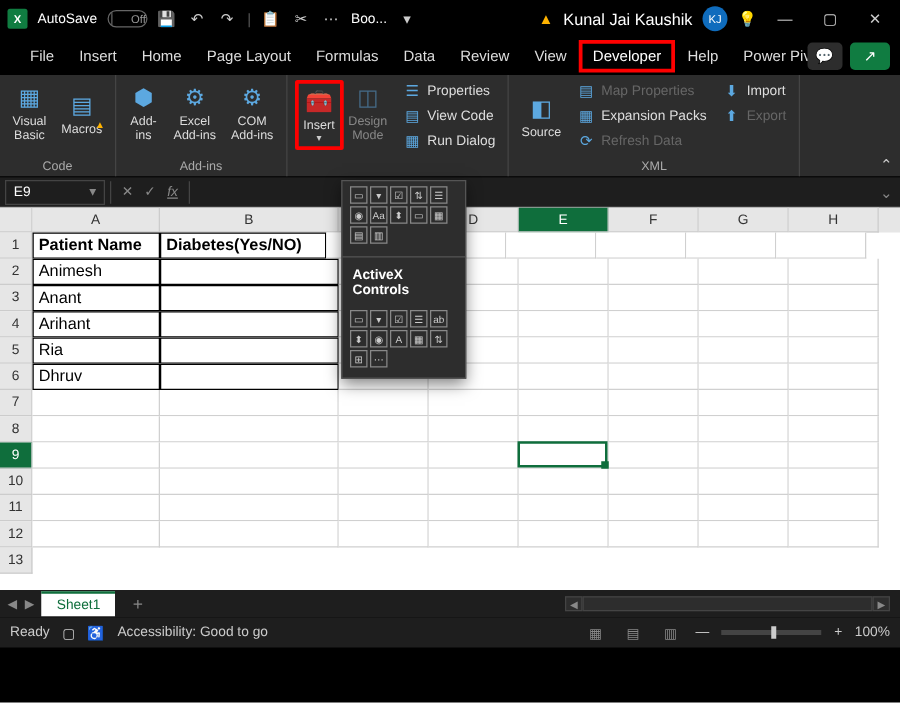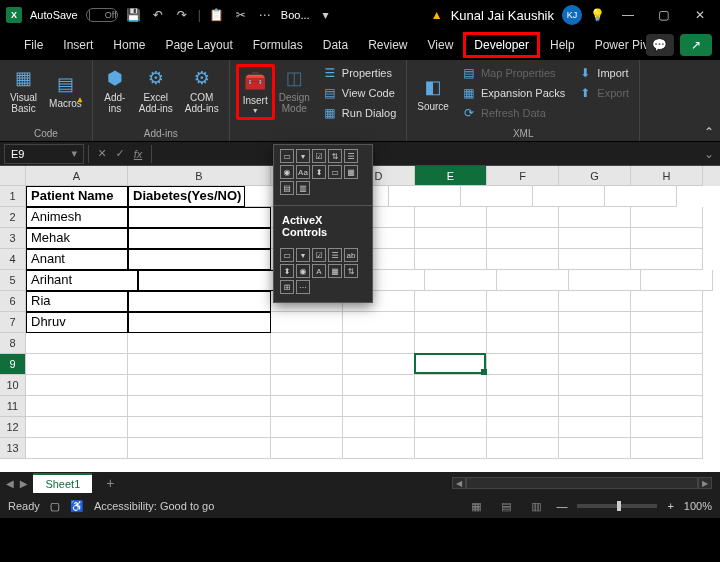--- a/index.html
+++ b/index.html
@@ -281,60 +281,50 @@
         <div class="rowh">8</div>
         <div class="rowh sel">9</div>
         <div class="rowh">10</div>
         <div class="rowh">11</div>
         <div class="rowh">12</div>
         <div class="rowh">13</div>
       </div>
     <div class="cells" id="cells">
         <div class="cellrow">
           <div class="cell header-b" style="width: 102px;">Patient Name</div>
-          <div class="cell header-b" style="width: 117px;">Diabetes(Yes/NO)</div>
+          <div class="cell header-b" style="width: 133px;">Diabetes(Yes/NO)</div>
           <div class="cell" style="width: 72px;"></div>
           <div class="cell" style="width: 72px;"></div>
           <div class="cell" style="width: 72px;"></div>
           <div class="cell" style="width: 72px;"></div>
           <div class="cell" style="width: 72px;"></div>
           <div class="cell" style="width: 72px;"></div>
         </div>
         <div class="cellrow">
           <div class="cell border-b" style="width: 102px;">Animesh</div>
           <div class="cell border-b" style="width: 143px;"></div>
           <div class="cell" style="width: 72px;"></div>
           <div class="cell" style="width: 72px;"></div>
           <div class="cell" style="width: 72px;"></div>
           <div class="cell" style="width: 72px;"></div>
           <div class="cell" style="width: 72px;"></div>
           <div class="cell" style="width: 72px;"></div>
         </div>
         <div class="cellrow">
-          <div class="cell border-b" style="width: 102px;">Mehak</div>
-          <div class="cell border-b" style="width: 143px;"></div>
-          <div class="cell" style="width: 72px;"></div>
-          <div class="cell" style="width: 72px;"></div>
-          <div class="cell" style="width: 72px;"></div>
-          <div class="cell" style="width: 72px;"></div>
-          <div class="cell" style="width: 72px;"></div>
-          <div class="cell" style="width: 72px;"></div>
-        </div>
-        <div class="cellrow">
           <div class="cell border-b" style="width: 102px;">Anant</div>
           <div class="cell border-b" style="width: 143px;"></div>
           <div class="cell" style="width: 72px;"></div>
           <div class="cell" style="width: 72px;"></div>
           <div class="cell" style="width: 72px;"></div>
           <div class="cell" style="width: 72px;"></div>
           <div class="cell" style="width: 72px;"></div>
           <div class="cell" style="width: 72px;"></div>
         </div>
         <div class="cellrow">
-          <div class="cell border-b" style="width: 112px;">Arihant</div>
+          <div class="cell border-b" style="width: 102px;">Arihant</div>
           <div class="cell border-b" style="width: 143px;"></div>
           <div class="cell" style="width: 72px;"></div>
           <div class="cell" style="width: 72px;"></div>
           <div class="cell" style="width: 72px;"></div>
           <div class="cell" style="width: 72px;"></div>
           <div class="cell" style="width: 72px;"></div>
           <div class="cell" style="width: 72px;"></div>
         </div>
         <div class="cellrow">
           <div class="cell border-b" style="width: 102px;">Ria</div>

